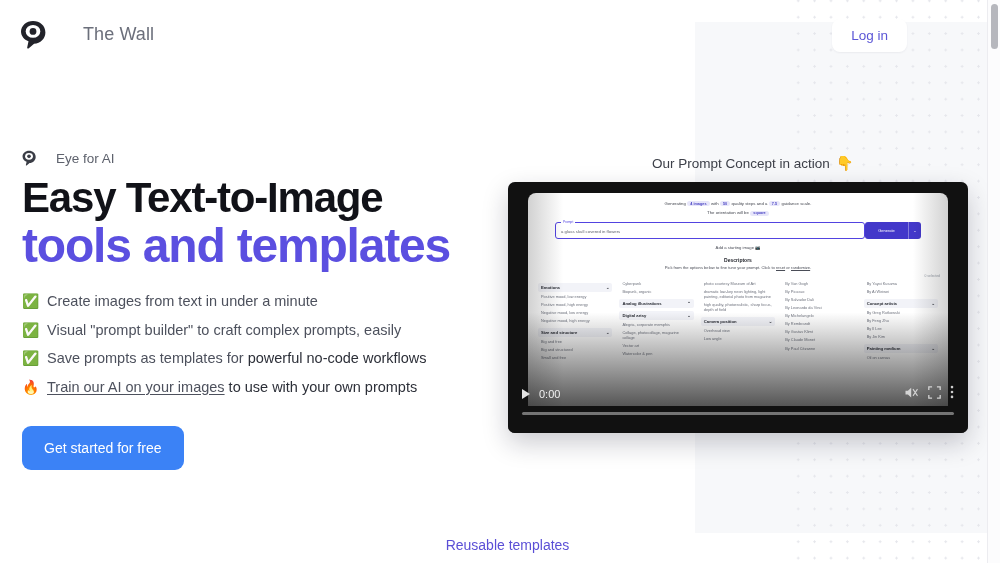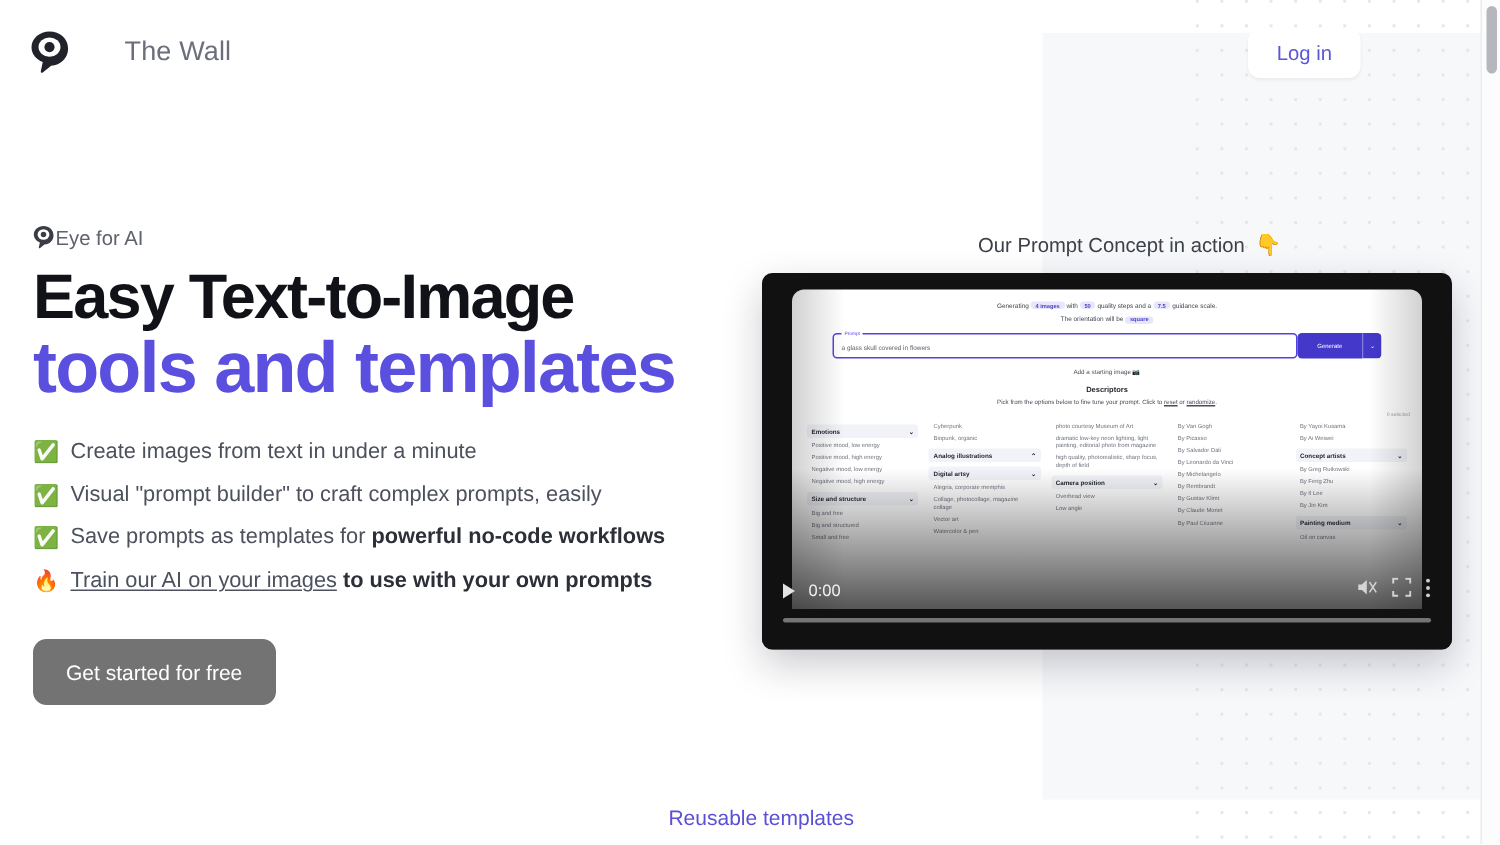--- a/index.html
+++ b/index.html
@@ -64,21 +64,21 @@
     font-size: 13.5px;
     color: #5b56d6;
     cursor: pointer;
     box-shadow: 0 1px 2px rgba(30,30,60,.06);
   }
 
   
   #hero { position: absolute; left: 22px; top: 150px; width: 500px; z-index: 10; }
 
   #eyebrow {
-    display: flex; align-items: center; gap: 1px;
+    display: flex; align-items: center; gap: 20px;
     font-size: 13.5px; color: #5e626d; margin-bottom: 10px;
   }
   .eye-small { width: 14px; height: 16px; display: block; }
 
   h1 { margin: 0; line-height: 1.06; letter-spacing: -1.2px; }
   #h1-line1 {
     display: block;
     font-size: 42px; font-weight: 700; color: #111218;
   }
   #h1-line2 {
@@ -86,30 +86,30 @@
     font-size: 48px; font-weight: 700; color: #5b4fe0;
   }
 
   #features { list-style: none; margin-top: 22px; }
   #features li {
     display: flex; align-items: flex-start; gap: 9px;
     font-size: 14.5px; color: #4d515d;
     margin-bottom: 11px; line-height: 1.2;
   }
   .feat-icon { font-size: 14px; line-height: 1.25; flex: none; width: 16px; }
-  .feat-strong { font-weight: 700; color: #2c2f38; }
+  .feat-strong { font-weight: 400; color: #2c2f38; }
   .feat-link {
     color: #4d515d; text-decoration: underline;
     text-underline-offset: 2px; cursor: pointer;
   }
 
   #cta {
     margin-top: 19px;
     display: inline-block;
-    background: #737373;
+    background: #3b82f6;
     color: #fff;
     border: none; border-radius: 9px;
     padding: 14px 22px;
     font-family: inherit; font-size: 14px;
     cursor: pointer;
   }
 
   
   #video-label {
     position: absolute;

